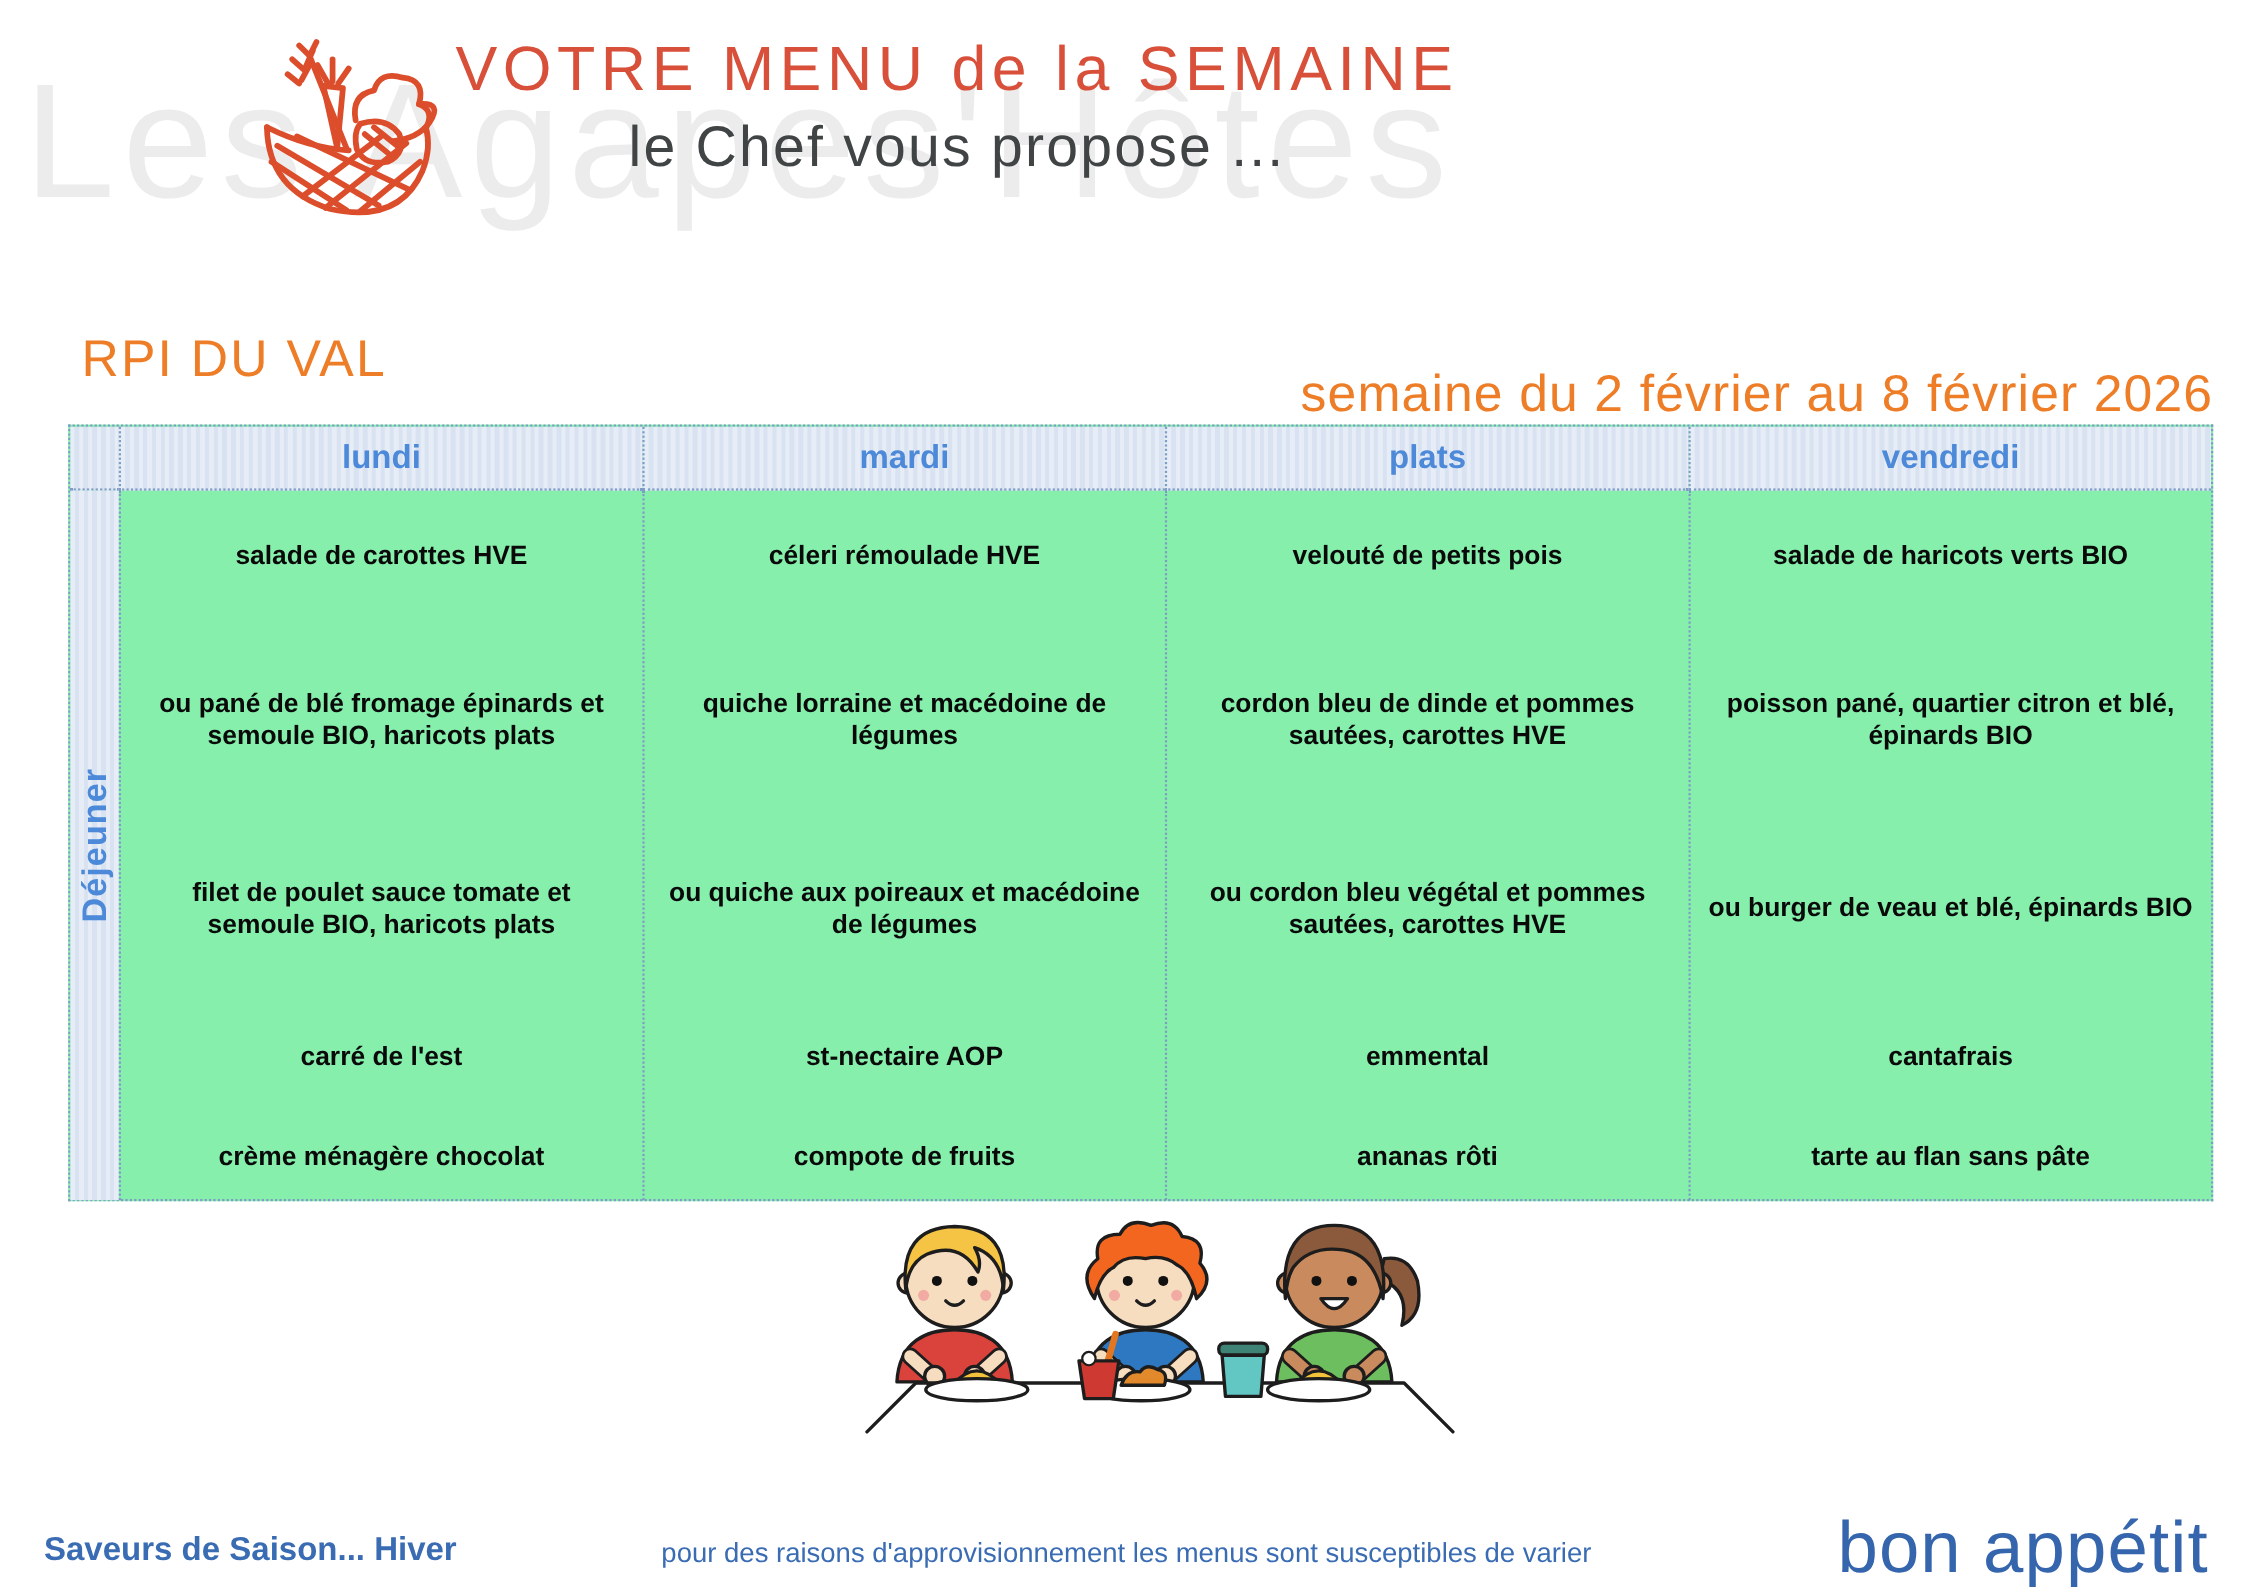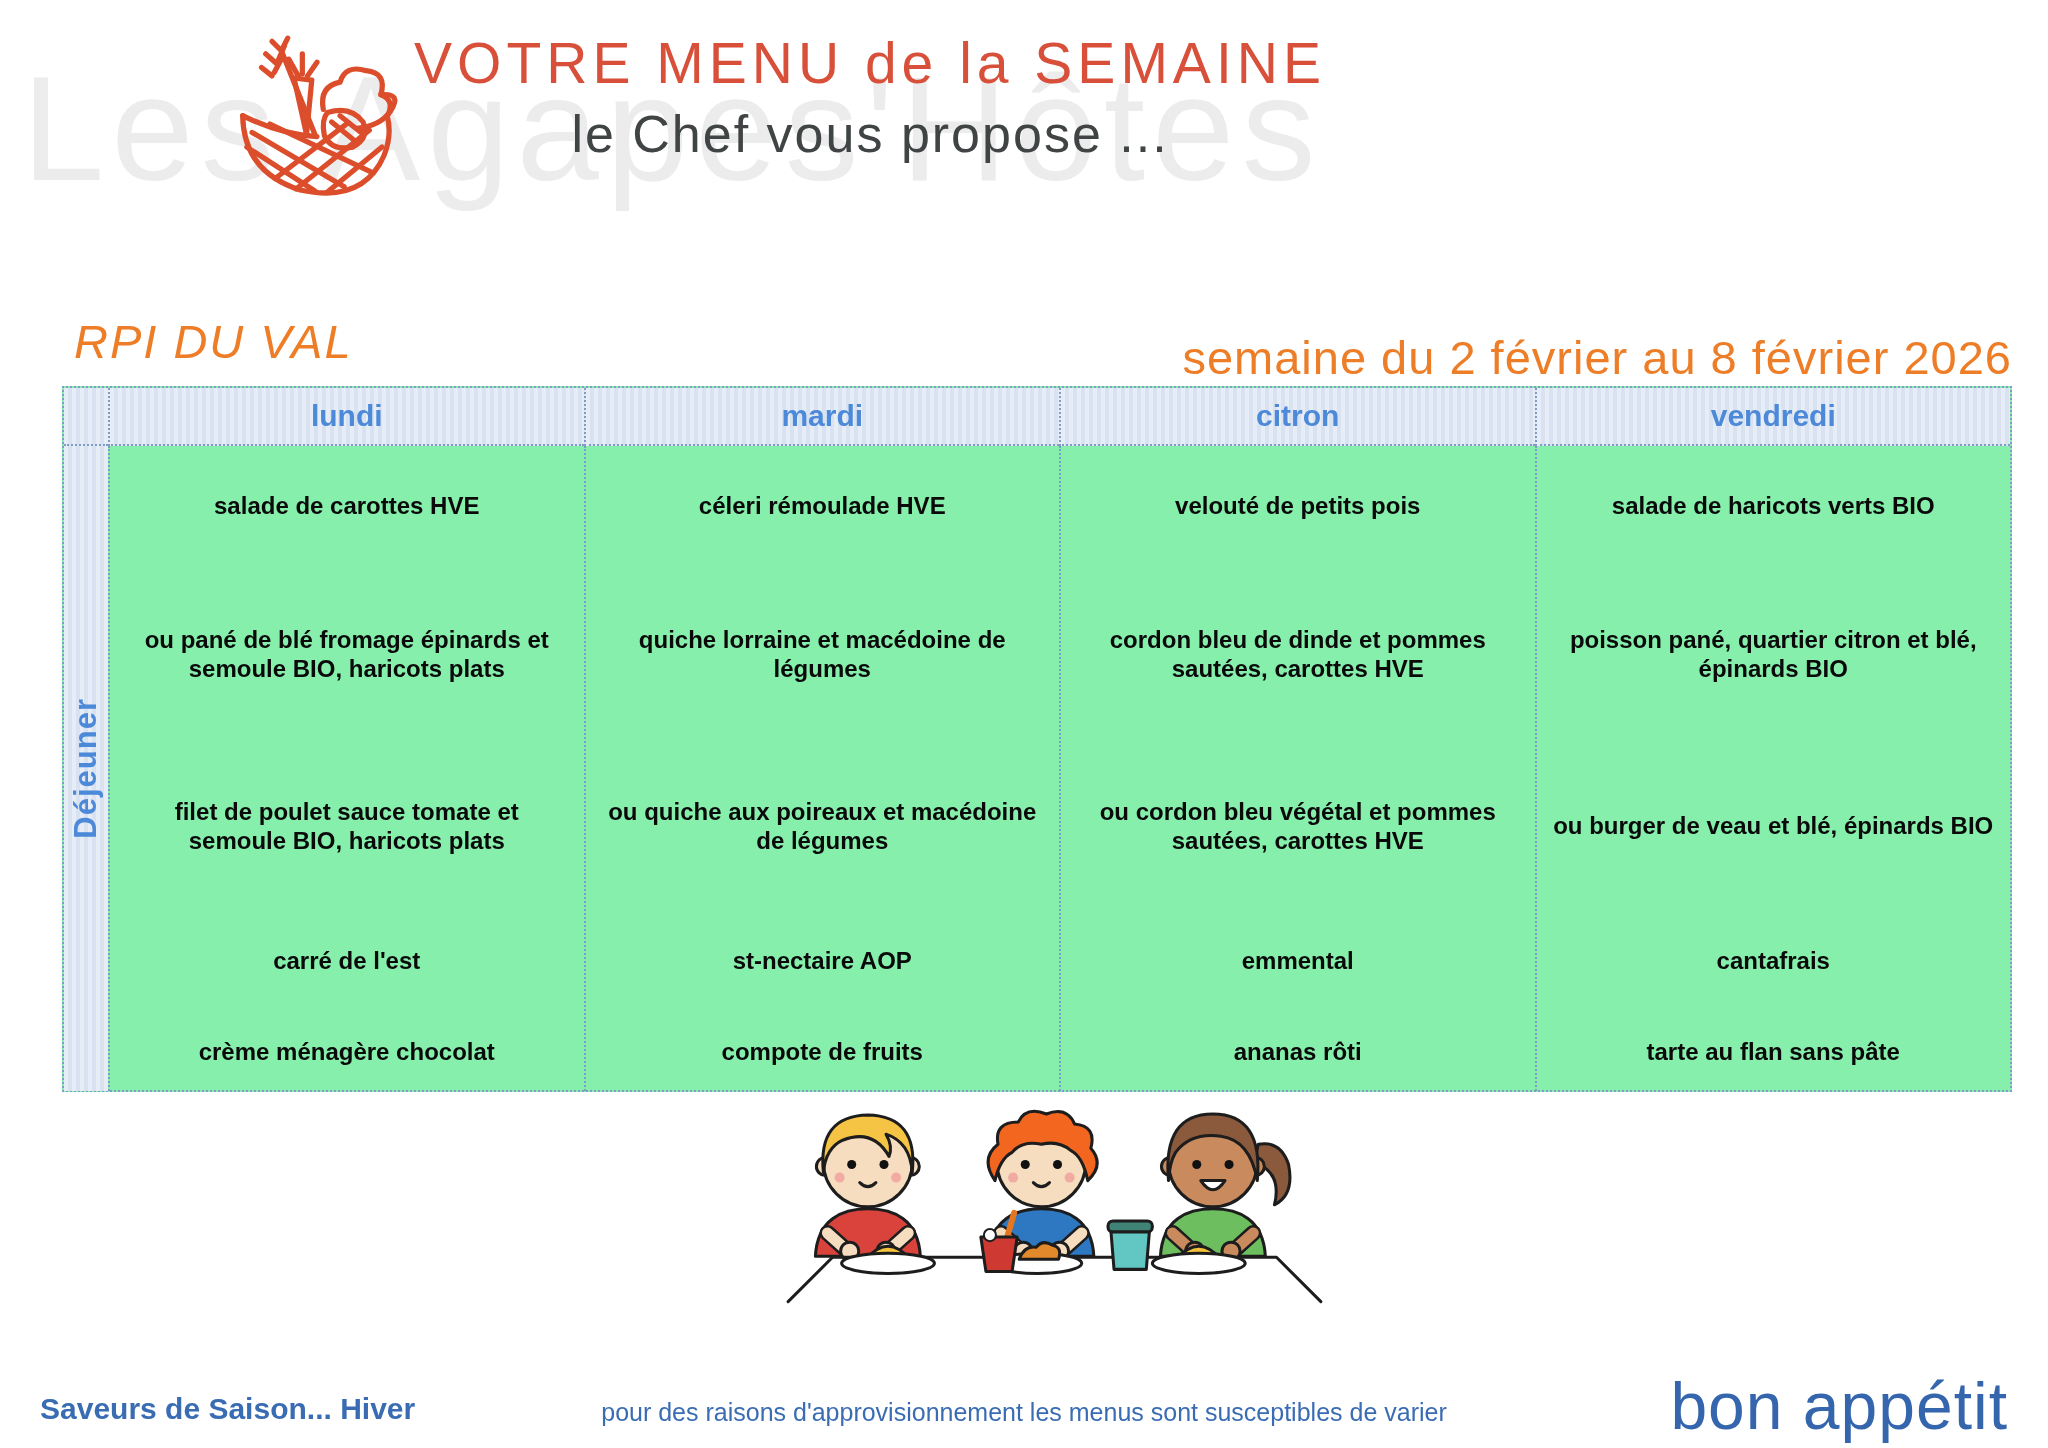--- a/index.html
+++ b/index.html
@@ -15,22 +15,22 @@
   .logo{position:absolute;left:222px;top:34px;width:190px;height:178px;z-index:2;}
   .title-block{position:absolute;left:400px;top:30px;width:940px;text-align:center;z-index:2;}
   .main-title{
     font-size:57px;color:#d8503a;letter-spacing:5px;font-weight:400;
     white-space:nowrap;
   }
   .sub-title{
     margin-top:8px;font-size:52px;color:#404445;letter-spacing:2px;font-weight:400;
   }
   .school{
-    position:absolute;left:74px;top:314px;font-size:47px;color:#ee7d28;
-    letter-spacing:2px;font-weight:400;z-index:2;font-style:italic;
+    position:absolute;left:74px;top:298px;font-size:47px;color:#ee7d28;
+    letter-spacing:2px;font-weight:400;z-index:2;
   }
   .week{
     position:absolute;right:36px;top:298px;font-size:47px;color:#ee7d28;
     letter-spacing:1px;font-weight:400;z-index:2;text-align:right;margin-top:32px;
   }
   .menu-table{
     position:absolute;left:62px;top:386px;width:1950px;height:706px;z-index:2;
     display:grid;grid-template-columns:44px 1fr 1fr 1fr 1fr;grid-template-rows:58px 1fr;
     border:2px dotted #7f9cc7;box-sizing:border-box;background:#86efac;
   }
@@ -108,21 +108,21 @@
   </div>
 
   <div class="school">RPI DU VAL</div>
   <div class="week">semaine du 2 février au 8 février 2026</div>
 
   <div class="menu-table">
     <div class="corner-cell stripes"></div>
 
     <div class="hdr stripes" style="grid-column:2">lundi</div>
     <div class="hdr stripes" style="grid-column:3">mardi</div>
-    <div class="hdr stripes" style="grid-column:4">citron</div>
+    <div class="hdr stripes" style="grid-column:4">plats</div>
     <div class="hdr stripes" style="grid-column:5">vendredi</div>
 
     <div class="meal-cell stripes">
       <span class="meal-label">Déjeuner</span>
     </div>
 
     <div class="day-col" style="grid-column:2">
       <div class="cell-item">salade de carottes HVE</div>
       <div class="cell-item">ou pané de blé fromage épinards et semoule BIO, haricots plats</div>
       <div class="cell-item">filet de poulet sauce tomate et semoule BIO, haricots plats</div>

